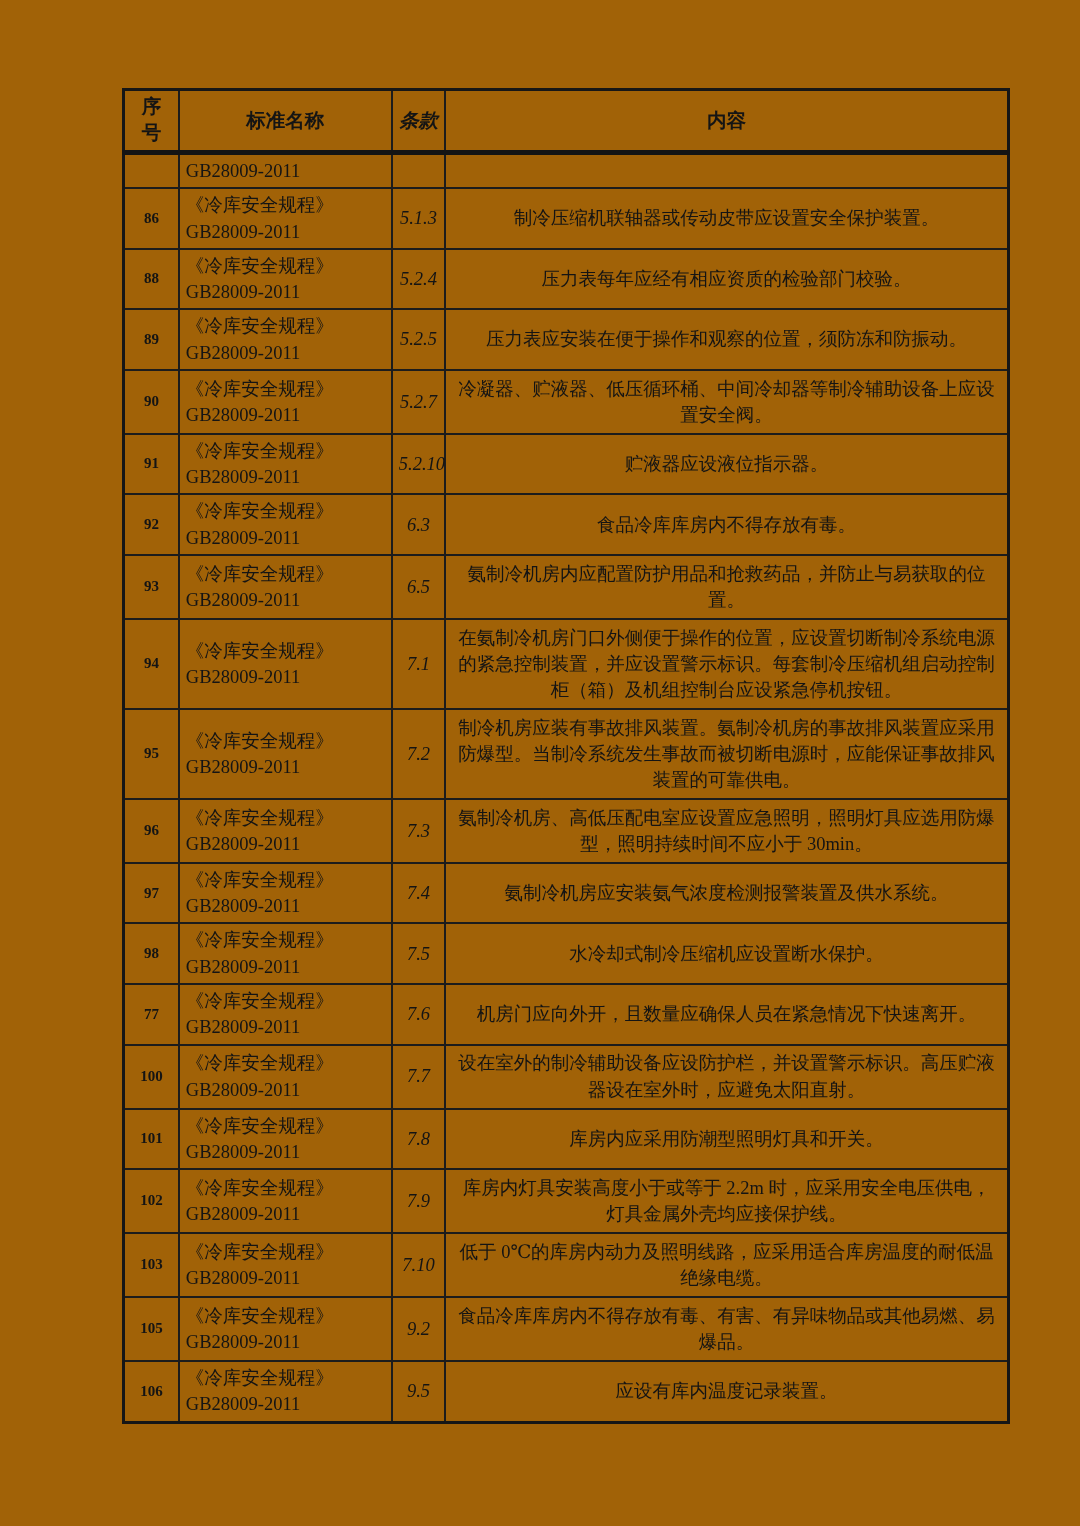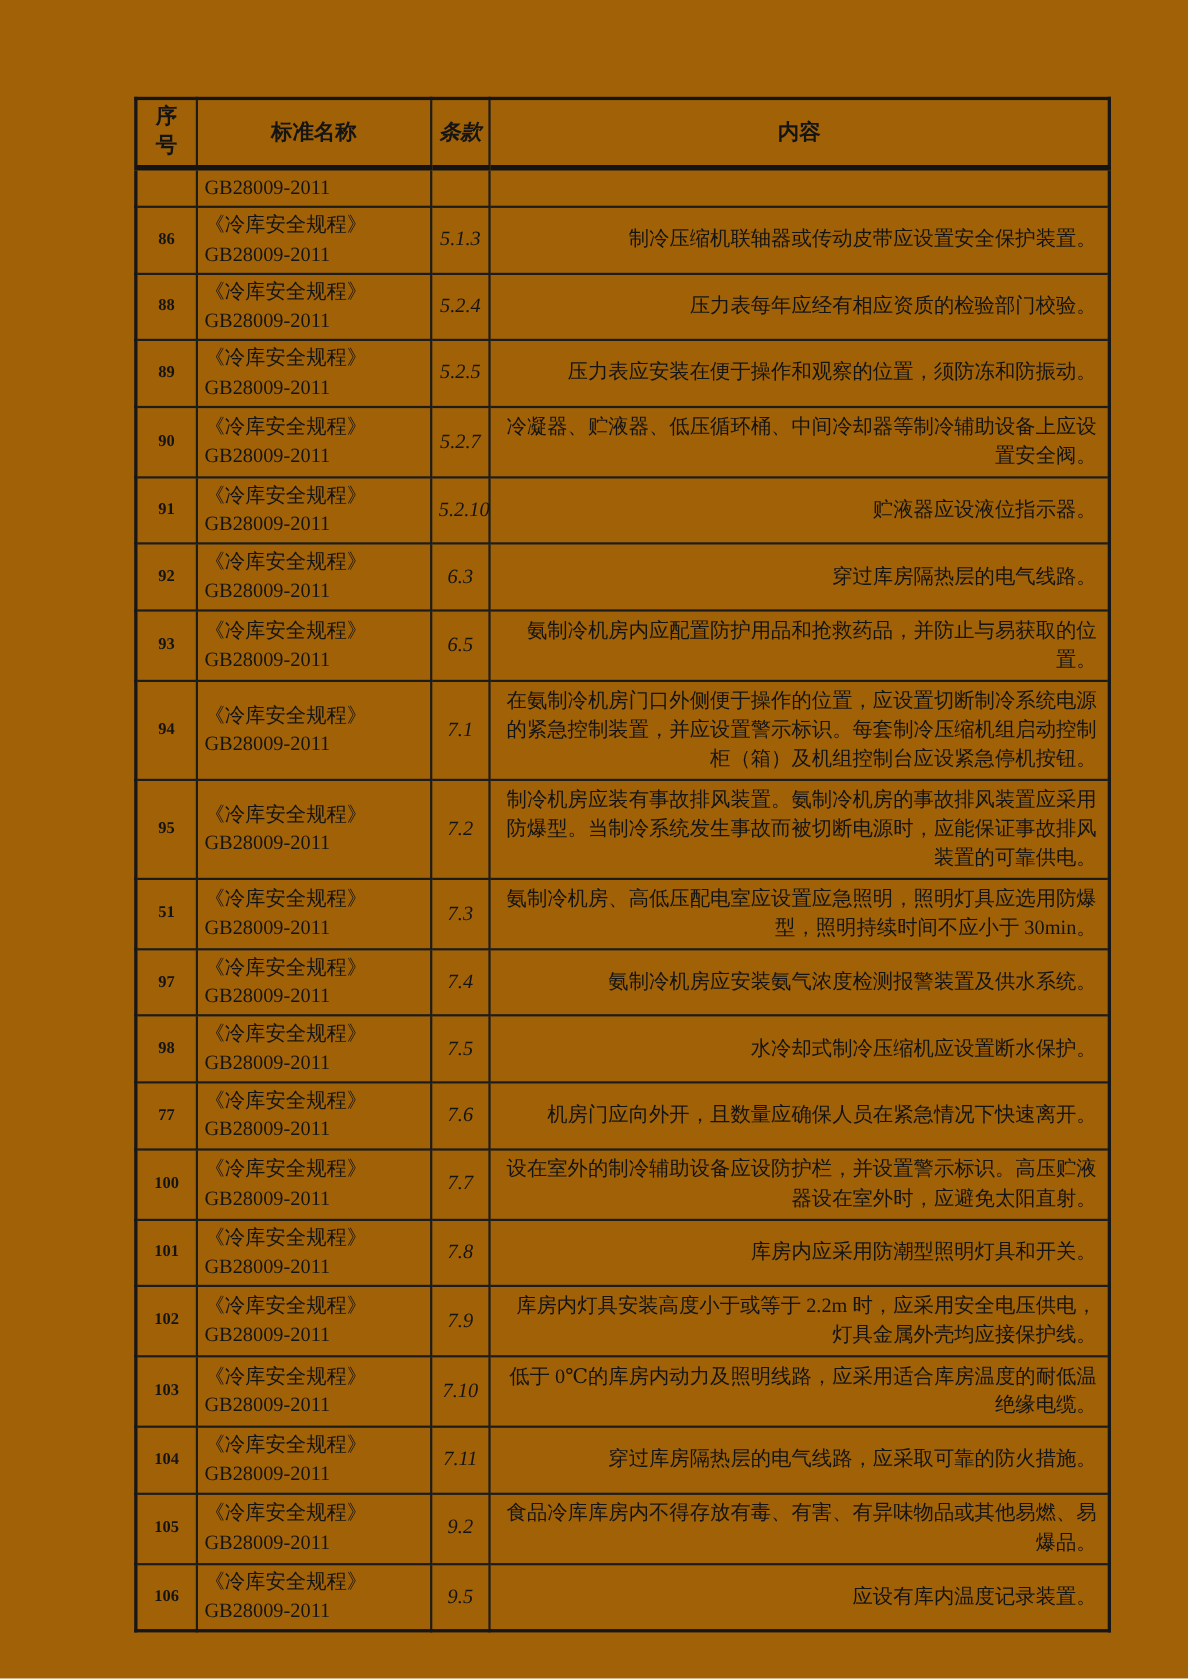--- a/index.html
+++ b/index.html
@@ -32,21 +32,21 @@
   .std-table thead th {
     border-bottom: 5px solid #141414;
     font-weight: bold;
     font-size: 19.5px;
     height: 60px;
     text-align: center;
   }
   .col-num     { width: 54px;  text-align: center; }
   .col-name    { width: 208px; text-align: center; }
   .col-clause  { width: 52px;  text-align: center; font-style: italic; }
-  .col-content { width: 550px; text-align: right; }
+  .col-content { width: 550px; text-align: center; }
   td.col-num   { font-weight: bold; font-size: 15px; }
   td.col-content { padding: 4px 10px; }
   .seq-wrap { display: inline-block; width: 1.15em; line-height: 1.35; }
   .name-line { text-align: left; }
   tr.hp { height: 28px; }
   tr.h1 { height: 53px; }
   tr.h2 { height: 64px; }
   tr.h3 { height: 90px; }
 </style>
 </head>
@@ -117,21 +117,21 @@
     <td class="col-clause">5.2.10</td>
     <td class="col-content">贮液器应设液位指示器。</td>
   </tr>
         <tr class="h1">
     <td class="col-num">92</td>
     <td class="col-name">
       <div class="name-line">《冷库安全规程》</div>
       <div class="name-line">GB28009-2011</div>
     </td>
     <td class="col-clause">6.3</td>
-    <td class="col-content">穿过库房隔热层的电气线路。</td>
+    <td class="col-content">食品冷库库房内不得存放有毒。</td>
   </tr>
         <tr class="h2">
     <td class="col-num">93</td>
     <td class="col-name">
       <div class="name-line">《冷库安全规程》</div>
       <div class="name-line">GB28009-2011</div>
     </td>
     <td class="col-clause">6.5</td>
     <td class="col-content">氨制冷机房内应配置防护用品和抢救药品，并防止与易获取的位置。</td>
   </tr>
@@ -147,21 +147,21 @@
         <tr class="h3">
     <td class="col-num">95</td>
     <td class="col-name">
       <div class="name-line">《冷库安全规程》</div>
       <div class="name-line">GB28009-2011</div>
     </td>
     <td class="col-clause">7.2</td>
     <td class="col-content">制冷机房应装有事故排风装置。氨制冷机房的事故排风装置应采用防爆型。当制冷系统发生事故而被切断电源时，应能保证事故排风装置的可靠供电。</td>
   </tr>
         <tr class="h2">
-    <td class="col-num">51</td>
+    <td class="col-num">96</td>
     <td class="col-name">
       <div class="name-line">《冷库安全规程》</div>
       <div class="name-line">GB28009-2011</div>
     </td>
     <td class="col-clause">7.3</td>
     <td class="col-content">氨制冷机房、高低压配电室应设置应急照明，照明灯具应选用防爆型，照明持续时间不应小于 30min。</td>
   </tr>
         <tr class="h1">
     <td class="col-num">97</td>
     <td class="col-name">
@@ -217,29 +217,20 @@
     <td class="col-content">库房内灯具安装高度小于或等于 2.2m 时，应采用安全电压供电，灯具金属外壳均应接保护线。</td>
   </tr>
         <tr class="h2">
     <td class="col-num">103</td>
     <td class="col-name">
       <div class="name-line">《冷库安全规程》</div>
       <div class="name-line">GB28009-2011</div>
     </td>
     <td class="col-clause">7.10</td>
     <td class="col-content">低于 0℃的库房内动力及照明线路，应采用适合库房温度的耐低温绝缘电缆。</td>
-  </tr>
-        <tr class="h1">
-    <td class="col-num">104</td>
-    <td class="col-name">
-      <div class="name-line">《冷库安全规程》</div>
-      <div class="name-line">GB28009-2011</div>
-    </td>
-    <td class="col-clause">7.11</td>
-    <td class="col-content">穿过库房隔热层的电气线路，应采取可靠的防火措施。</td>
   </tr>
         <tr class="h2">
     <td class="col-num">105</td>
     <td class="col-name">
       <div class="name-line">《冷库安全规程》</div>
       <div class="name-line">GB28009-2011</div>
     </td>
     <td class="col-clause">9.2</td>
     <td class="col-content">食品冷库库房内不得存放有毒、有害、有异味物品或其他易燃、易爆品。</td>
   </tr>

